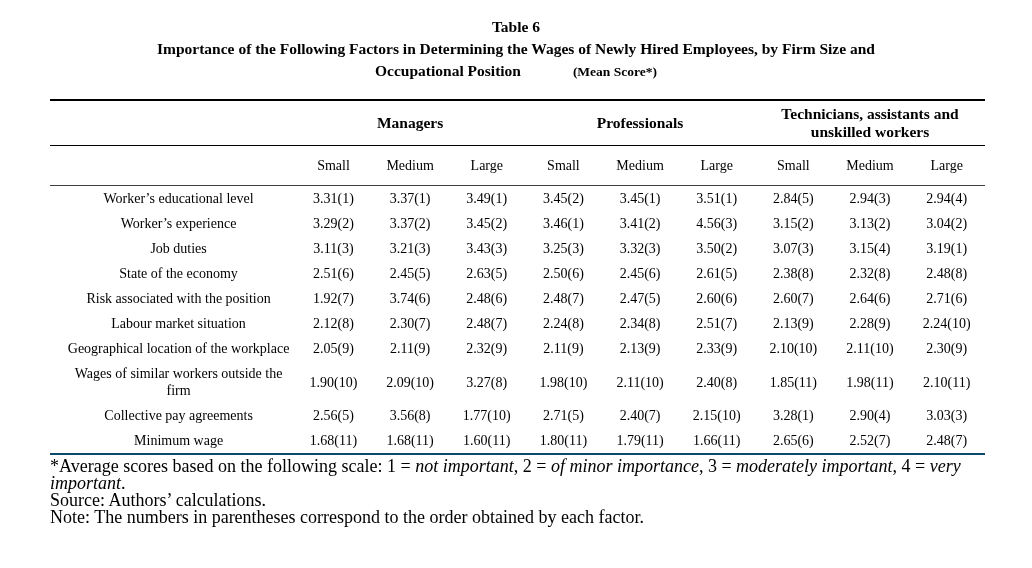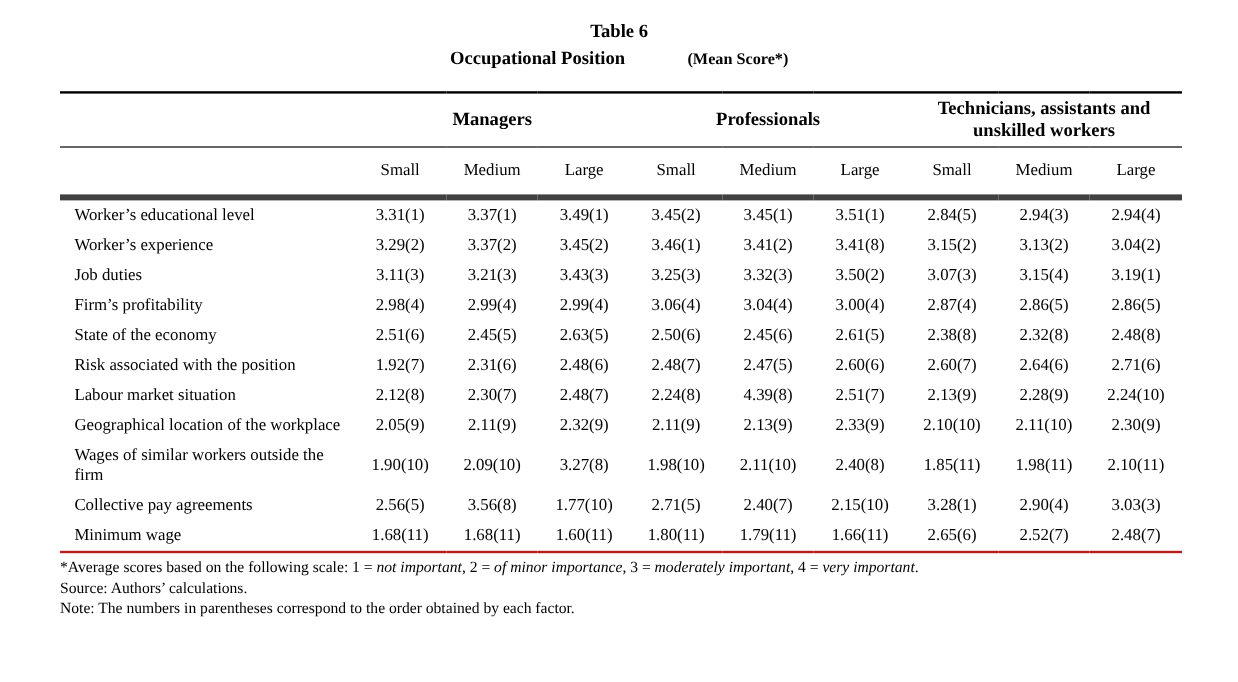--- a/index.html
+++ b/index.html
@@ -41,54 +41,55 @@
     border-top: 2px solid #000000;
     border-bottom: 1px solid #000000;
     font-weight: bold;
     font-size: 15.5px;
     line-height: 18px;
     padding: 4px 2px;
     vertical-align: middle;
     text-align: center;
   }
   tr.size-row th {
-    border-bottom: 5px solid #404040;
+    border-bottom: 1px solid #404040;
     font-weight: normal;
     font-size: 14px;
     line-height: 17px;
     padding: 11px 0;
     text-align: center;
   }
   tbody td {
     font-size: 14px;
     line-height: 17px;
     padding: 4px 0;
     vertical-align: middle;
   }
   tbody td.cell { text-align: center; }
   tbody td.row-label {
-    text-align: left;
+    text-align: center;
     padding-left: 12px;
   }
   tbody tr:last-child td {
-    border-bottom: 2px solid #b91c1c;
+    border-bottom: 2px solid #0c4a6e;
   }
   .footnotes {
     margin: 3px 0 0 50px;
-    font-size: 13px;
+    font-size: 18px;
     line-height: 17px;
   }
 </style>
 </head>
 <body>
 
 <div class="page">
 
   <div class="title-block">
     <div>Table 6</div>
+    <div>Importance of the Following Factors in Determining the Wages of Newly Hired Employees, by Firm Size and</div>
     <div>
       <span>Occupational Position</span>
       <span class="mean-score">(Mean Score*)</span>
     </div>
   </div>
 
   <table class="data-table">
     <colgroup>
       <col class="label-col">
       <col class="data-col">
@@ -134,80 +135,68 @@
           <td class="cell">2.94(3)</td>
           <td class="cell">2.94(4)</td>
         </tr>
         <tr>
           <td class="row-label">Worker’s experience</td>
           <td class="cell">3.29(2)</td>
           <td class="cell">3.37(2)</td>
           <td class="cell">3.45(2)</td>
           <td class="cell">3.46(1)</td>
           <td class="cell">3.41(2)</td>
-          <td class="cell">3.41(8)</td>
+          <td class="cell">4.56(3)</td>
           <td class="cell">3.15(2)</td>
           <td class="cell">3.13(2)</td>
           <td class="cell">3.04(2)</td>
         </tr>
         <tr>
           <td class="row-label">Job duties</td>
           <td class="cell">3.11(3)</td>
           <td class="cell">3.21(3)</td>
           <td class="cell">3.43(3)</td>
           <td class="cell">3.25(3)</td>
           <td class="cell">3.32(3)</td>
           <td class="cell">3.50(2)</td>
           <td class="cell">3.07(3)</td>
           <td class="cell">3.15(4)</td>
           <td class="cell">3.19(1)</td>
         </tr>
         <tr>
-          <td class="row-label">Firm’s profitability</td>
-          <td class="cell">2.98(4)</td>
-          <td class="cell">2.99(4)</td>
-          <td class="cell">2.99(4)</td>
-          <td class="cell">3.06(4)</td>
-          <td class="cell">3.04(4)</td>
-          <td class="cell">3.00(4)</td>
-          <td class="cell">2.87(4)</td>
-          <td class="cell">2.86(5)</td>
-          <td class="cell">2.86(5)</td>
-        </tr>
-        <tr>
           <td class="row-label">State of the economy</td>
           <td class="cell">2.51(6)</td>
           <td class="cell">2.45(5)</td>
           <td class="cell">2.63(5)</td>
           <td class="cell">2.50(6)</td>
           <td class="cell">2.45(6)</td>
           <td class="cell">2.61(5)</td>
           <td class="cell">2.38(8)</td>
           <td class="cell">2.32(8)</td>
           <td class="cell">2.48(8)</td>
         </tr>
         <tr>
           <td class="row-label">Risk associated with the position</td>
           <td class="cell">1.92(7)</td>
-          <td class="cell">2.31(6)</td>
+          <td class="cell">3.74(6)</td>
           <td class="cell">2.48(6)</td>
           <td class="cell">2.48(7)</td>
           <td class="cell">2.47(5)</td>
           <td class="cell">2.60(6)</td>
           <td class="cell">2.60(7)</td>
           <td class="cell">2.64(6)</td>
           <td class="cell">2.71(6)</td>
         </tr>
         <tr>
           <td class="row-label">Labour market situation</td>
           <td class="cell">2.12(8)</td>
           <td class="cell">2.30(7)</td>
           <td class="cell">2.48(7)</td>
           <td class="cell">2.24(8)</td>
-          <td class="cell">4.39(8)</td>
+          <td class="cell">2.34(8)</td>
           <td class="cell">2.51(7)</td>
           <td class="cell">2.13(9)</td>
           <td class="cell">2.28(9)</td>
           <td class="cell">2.24(10)</td>
         </tr>
         <tr>
           <td class="row-label">Geographical location of the workplace</td>
           <td class="cell">2.05(9)</td>
           <td class="cell">2.11(9)</td>
           <td class="cell">2.32(9)</td>

